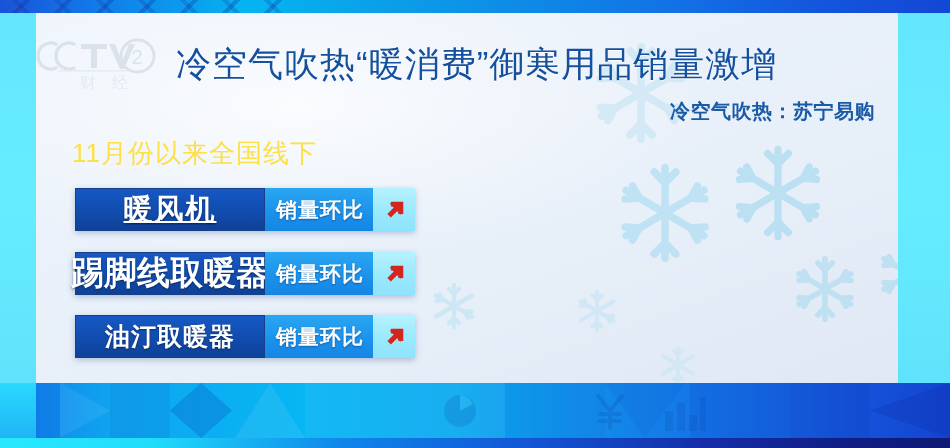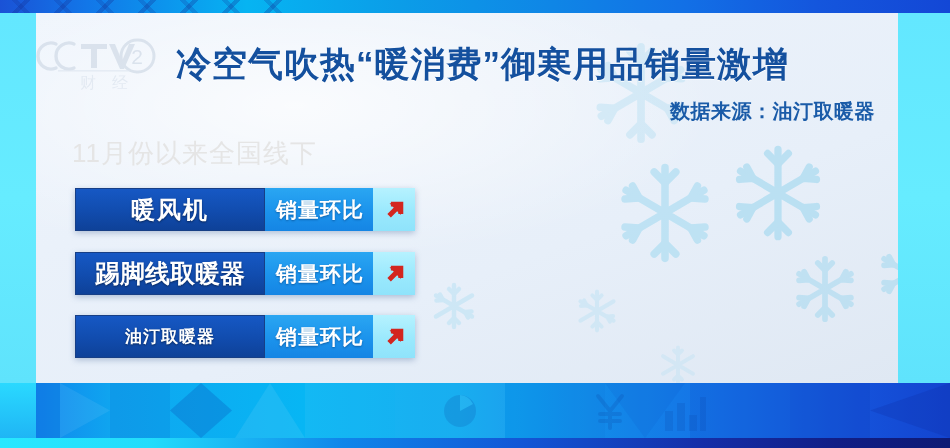--- a/index.html
+++ b/index.html
@@ -63,54 +63,54 @@
   
   .watermark {
     position:absolute; left:770px; top:22px; width:130px; height:70px;
     opacity:.30; pointer-events:none;
   }
   .watermark svg { display:block; }
 
   
   .headline {
     position:absolute; left:176px; top:40px; width:720px; height:48px;
-    font-size:35px; font-weight:bold; color:#14509e;
+    font-size:35px; font-weight:normal; color:#14509e;
     letter-spacing:1px; line-height:48px; white-space:nowrap;
     text-shadow:0 1px 0 rgba(255,255,255,.9);
   }
   .source {
     position:absolute; left:545px; top:98px; width:330px;
     text-align:right; font-size:20px; color:#1a5ba8; font-weight:bold;
     letter-spacing:.5px; white-space:nowrap;
   }
   .subtitle {
     position:absolute; left:72px; top:136px;
-    font-size:26px; color:#e5e5e5; letter-spacing:1px; white-space:nowrap;
+    font-size:26px; color:#fde047; letter-spacing:1px; white-space:nowrap;
   }
 
   
   .row {
     position:absolute; left:75px; height:43px; display:flex;
     filter:drop-shadow(0 2px 3px rgba(30,70,130,.30));
   }
   .row.r1 { top:188px; }
   .row.r2 { top:252px; }
   .row.r3 { top:315px; }
 
   .row-label {
     width:190px; height:43px;
     background:linear-gradient(180deg,#1658c4 0%,#114cae 55%,#0e4198 100%);
     border:1px solid #173f86;
     display:flex; align-items:center; justify-content:center;
     color:#ffffff; font-weight:bold; white-space:nowrap;
     text-shadow:0 1px 2px rgba(0,0,0,.45);
   }
-  .row.r1 .row-label { font-size:24px; letter-spacing:2px; }
-  .row.r2 .row-label { font-size:25px; letter-spacing:0px; }
-  .row.r3 .row-label { font-size:17px; letter-spacing:1px; }
+  .row.r1 .row-label { font-size:29px; letter-spacing:2px;text-decoration:underline; }
+  .row.r2 .row-label { font-size:33px; letter-spacing:0px; }
+  .row.r3 .row-label { font-size:25px; letter-spacing:1px; }
 
   .row-meta {
     height:43px; display:flex; align-items:center; padding:0 9px 0 11px;
     background:linear-gradient(180deg,#2aa6f2 0%,#1b93ec 55%,#1585e4 100%);
     color:#ffffff; font-size:21px; font-weight:bold; white-space:nowrap;
     letter-spacing:1px; text-shadow:0 1px 2px rgba(0,40,90,.45);
   }
 
   .row-arrow {
     width:42px; height:43px; flex:0 0 42px;
@@ -256,21 +256,21 @@
       <g fill="#d2dce8" opacity=".85">
         <text x="52" y="58" font-size="16" text-anchor="middle" font-family="Liberation Sans, sans-serif">财</text>
         <text x="84" y="58" font-size="16" text-anchor="middle" font-family="Liberation Sans, sans-serif">经</text>
       </g>
       <rect x="22" y="40" width="72" height="1.6" fill="#d2dce8" opacity=".7"></rect>
     </svg>
   </div>
 
 
   <div class="headline">冷空气吹热“暖消费”御寒用品销量激增</div>
-  <div class="source">数据来源：油汀取暖器</div>
+  <div class="source">冷空气吹热：苏宁易购</div>
   <div class="subtitle">11月份以来全国线下</div>
 
   <div class="row r1">
     <div class="row-label">暖风机</div>
     <div class="row-meta">销量环比</div>
     <div class="row-arrow">
       <svg viewBox="0 0 30 30" width="27" height="27">
         <path d="M9 22 L19 12 M11 9 H22 V20" stroke="#d3261f" stroke-width="5.5" fill="none" stroke-linecap="butt" stroke-linejoin="miter"></path>
         <path d="M22 8 L22 21 L9.5 8 Z" fill="#d3261f"></path>
       </svg>

